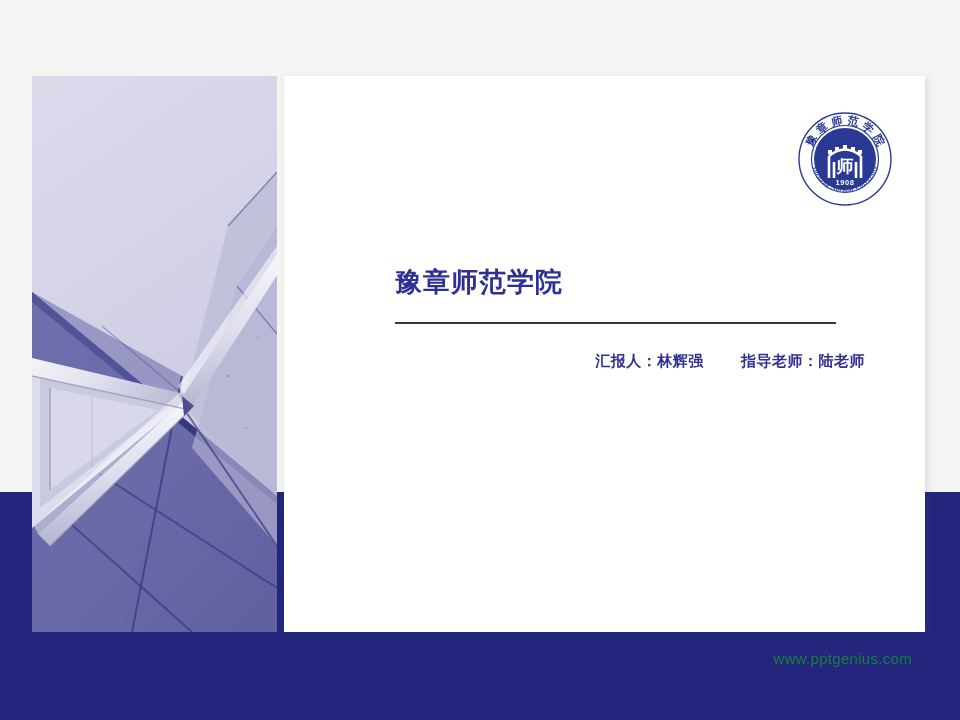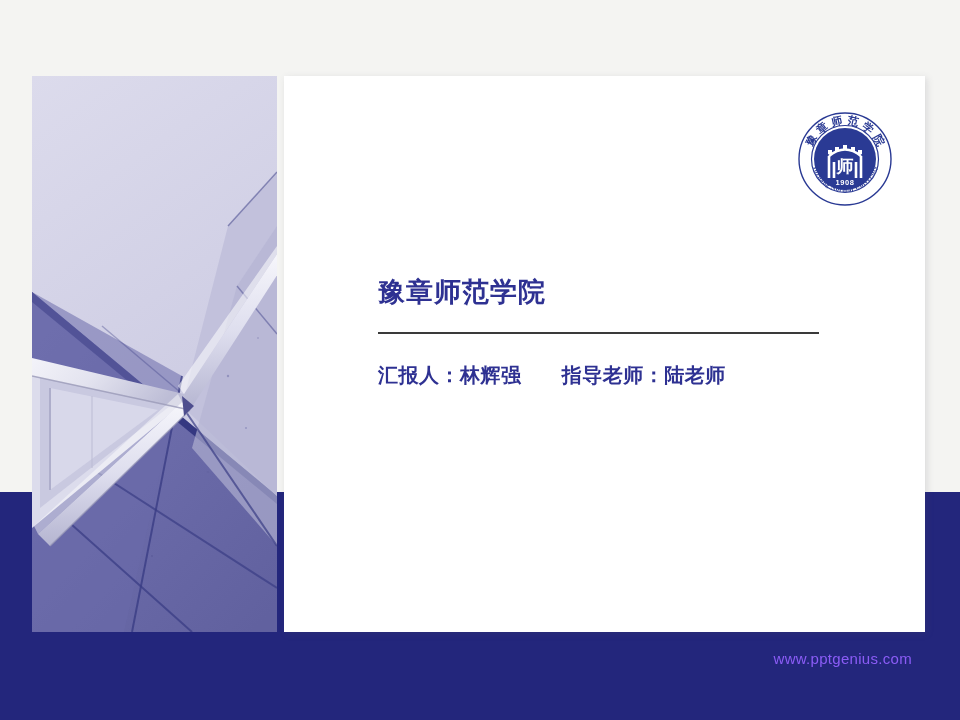--- a/index.html
+++ b/index.html
@@ -58,24 +58,23 @@
     left: 512px;
     top: 34px;
     width: 98px;
     height: 98px;
   }
   .logo svg { display: block; }
 
   
   .text-block {
     position: absolute;
-    left: 94px;
+    left: 111px;
     top: 190px;
     width: 470px;
-    margin-top: 10px;
   }
   .org-name {
     color: #2e3192;
     font-size: 27px;
     font-weight: bold;
     letter-spacing: 1px;
     line-height: 1.25;
     white-space: nowrap;
   }
   .main-title {
@@ -89,36 +88,37 @@
   }
   .divider {
     margin-top: 22px;
     width: 441px;
     height: 2px;
     background: #3a3a3a;
   }
   .presenter-row {
     margin-top: 28px;
     color: #2e3192;
-    font-size: 20px;
+    font-size: 15px;
     font-weight: bold;
     letter-spacing: 0.5px;
     white-space: nowrap;
+    text-align: right;
   }
   .presenter-gap {
     display: inline-block;
     width: 28px;
   }
 
   
   .footer-url {
     position: absolute;
     right: 48px;
     top: 650px;
-    color: #8b5cf6;
+    color: #15803d;
     font-size: 15px;
     letter-spacing: 0.3px;
   }
 </style>
 </head>
 <body>
 
 <div id="slide">
 
   <div class="navy-band"></div>

